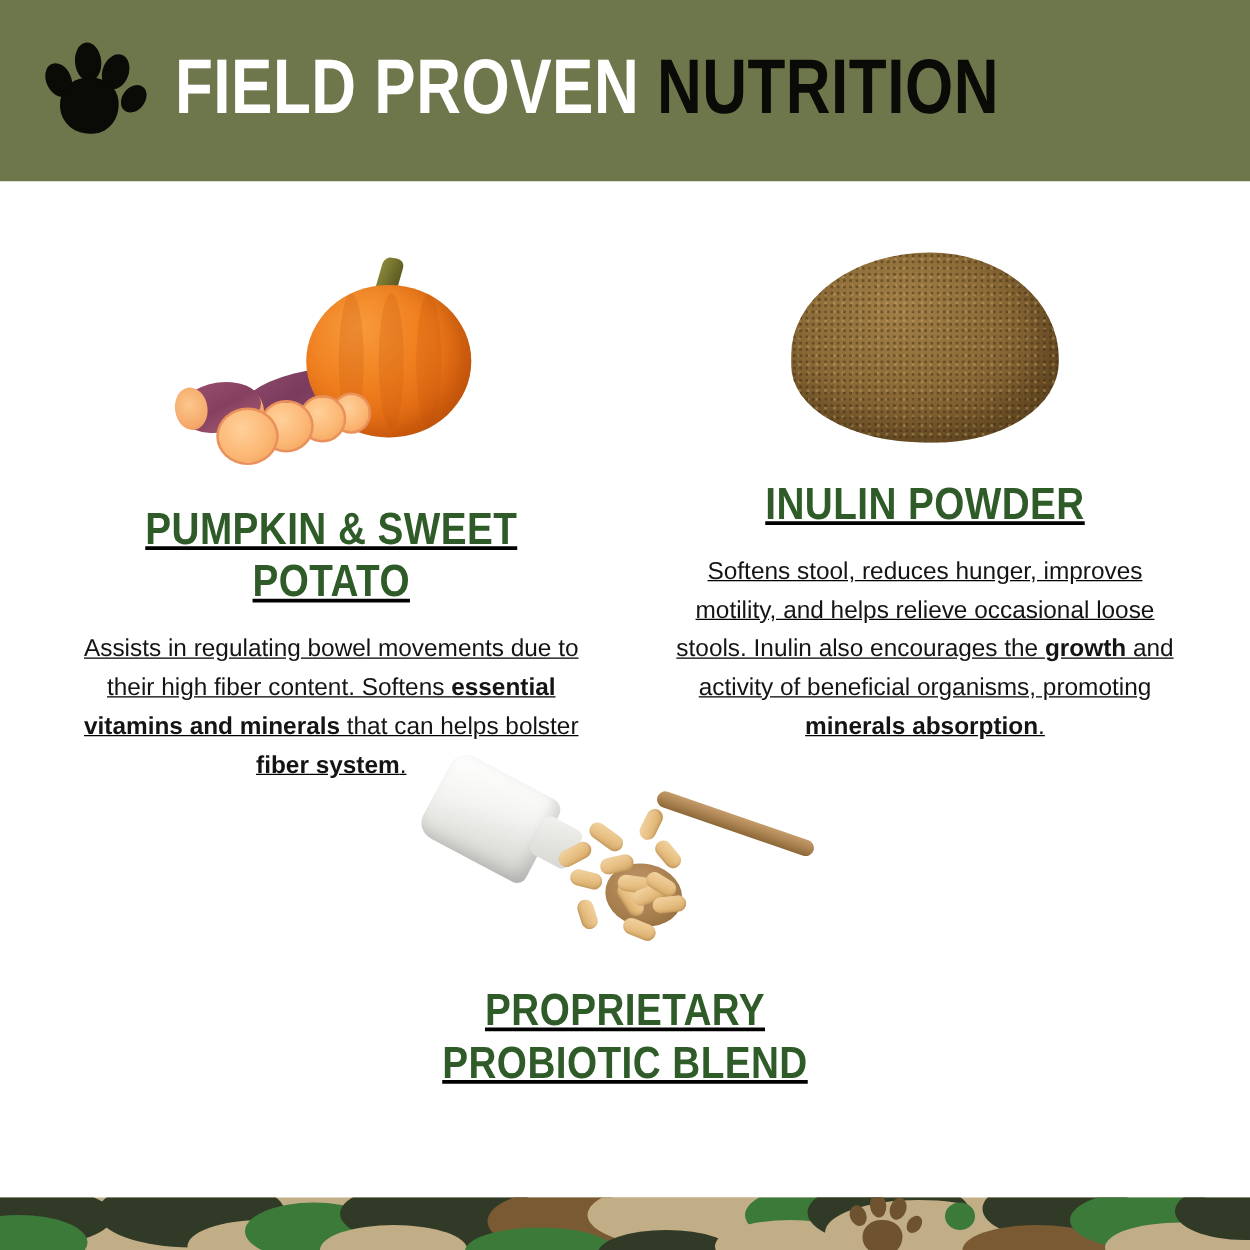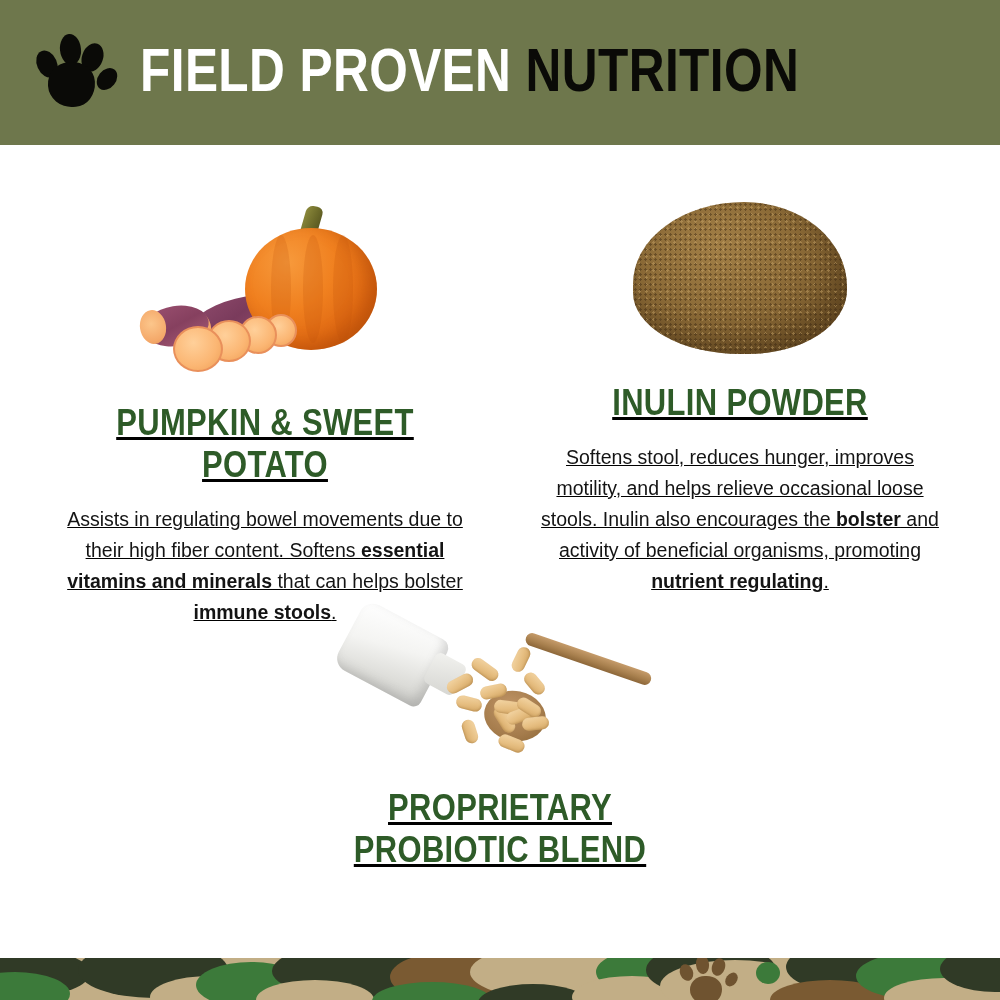--- a/index.html
+++ b/index.html
@@ -297,31 +297,31 @@
         <div class="pumpkin-rib rib-c"></div>
       </div>
       <div class="potato potato-front"></div>
       <div class="potato potato-front-cut"></div>
       <div class="slice slice-4"></div>
       <div class="slice slice-3"></div>
       <div class="slice slice-2"></div>
       <div class="slice slice-1"></div>
     </div>
     <h2 class="card-heading">PUMPKIN &amp; SWEET POTATO</h2>
-    <p class="card-body"><span>Assists in regulating bowel movements due to their high fiber content. Softens </span><b>essential vitamins and minerals</b><span> that can helps bolster </span><b>immune stools</b><span>.</span></p>
+    <p class="card-body"><span>Assists in regulating bowel movements due to their high fiber content. Softens </span><b>essential vitamins and minerals</b><span> that can helps bolster </span><b>fiber system</b><span>.</span></p>
   </div>
 
   <div class="card card-inulin">
     <div class="card-figure fig-powder">
       <div class="powder-mound">
         <div class="powder-grain"></div>
       </div>
     </div>
     <h2 class="card-heading">INULIN POWDER</h2>
-    <p class="card-body"><span>Softens stool, reduces hunger, improves motility, and helps relieve occasional loose stools. Inulin also encourages the </span><b>bolster</b><span> and activity of beneficial organisms, promoting </span><b>nutrient regulating</b><span>.</span></p>
+    <p class="card-body"><span>Softens stool, reduces hunger, improves motility, and helps relieve occasional loose stools. Inulin also encourages the </span><b>growth</b><span> and activity of beneficial organisms, promoting </span><b>minerals absorption</b><span>.</span></p>
   </div>
 
   <div class="card card-probio">
     <div class="card-figure fig-probio">
       <div class="spoon-handle"></div>
       <div class="spoon-bowl"></div>
       <div class="bottle"></div>
       <div class="bottle-neck"></div>
       <div class="cap" style="left:116px; top:72px;  width:28px; transform:rotate(-28deg);"></div>
       <div class="cap" style="left:126px; top:92px;  width:26px; transform:rotate(14deg);"></div>

